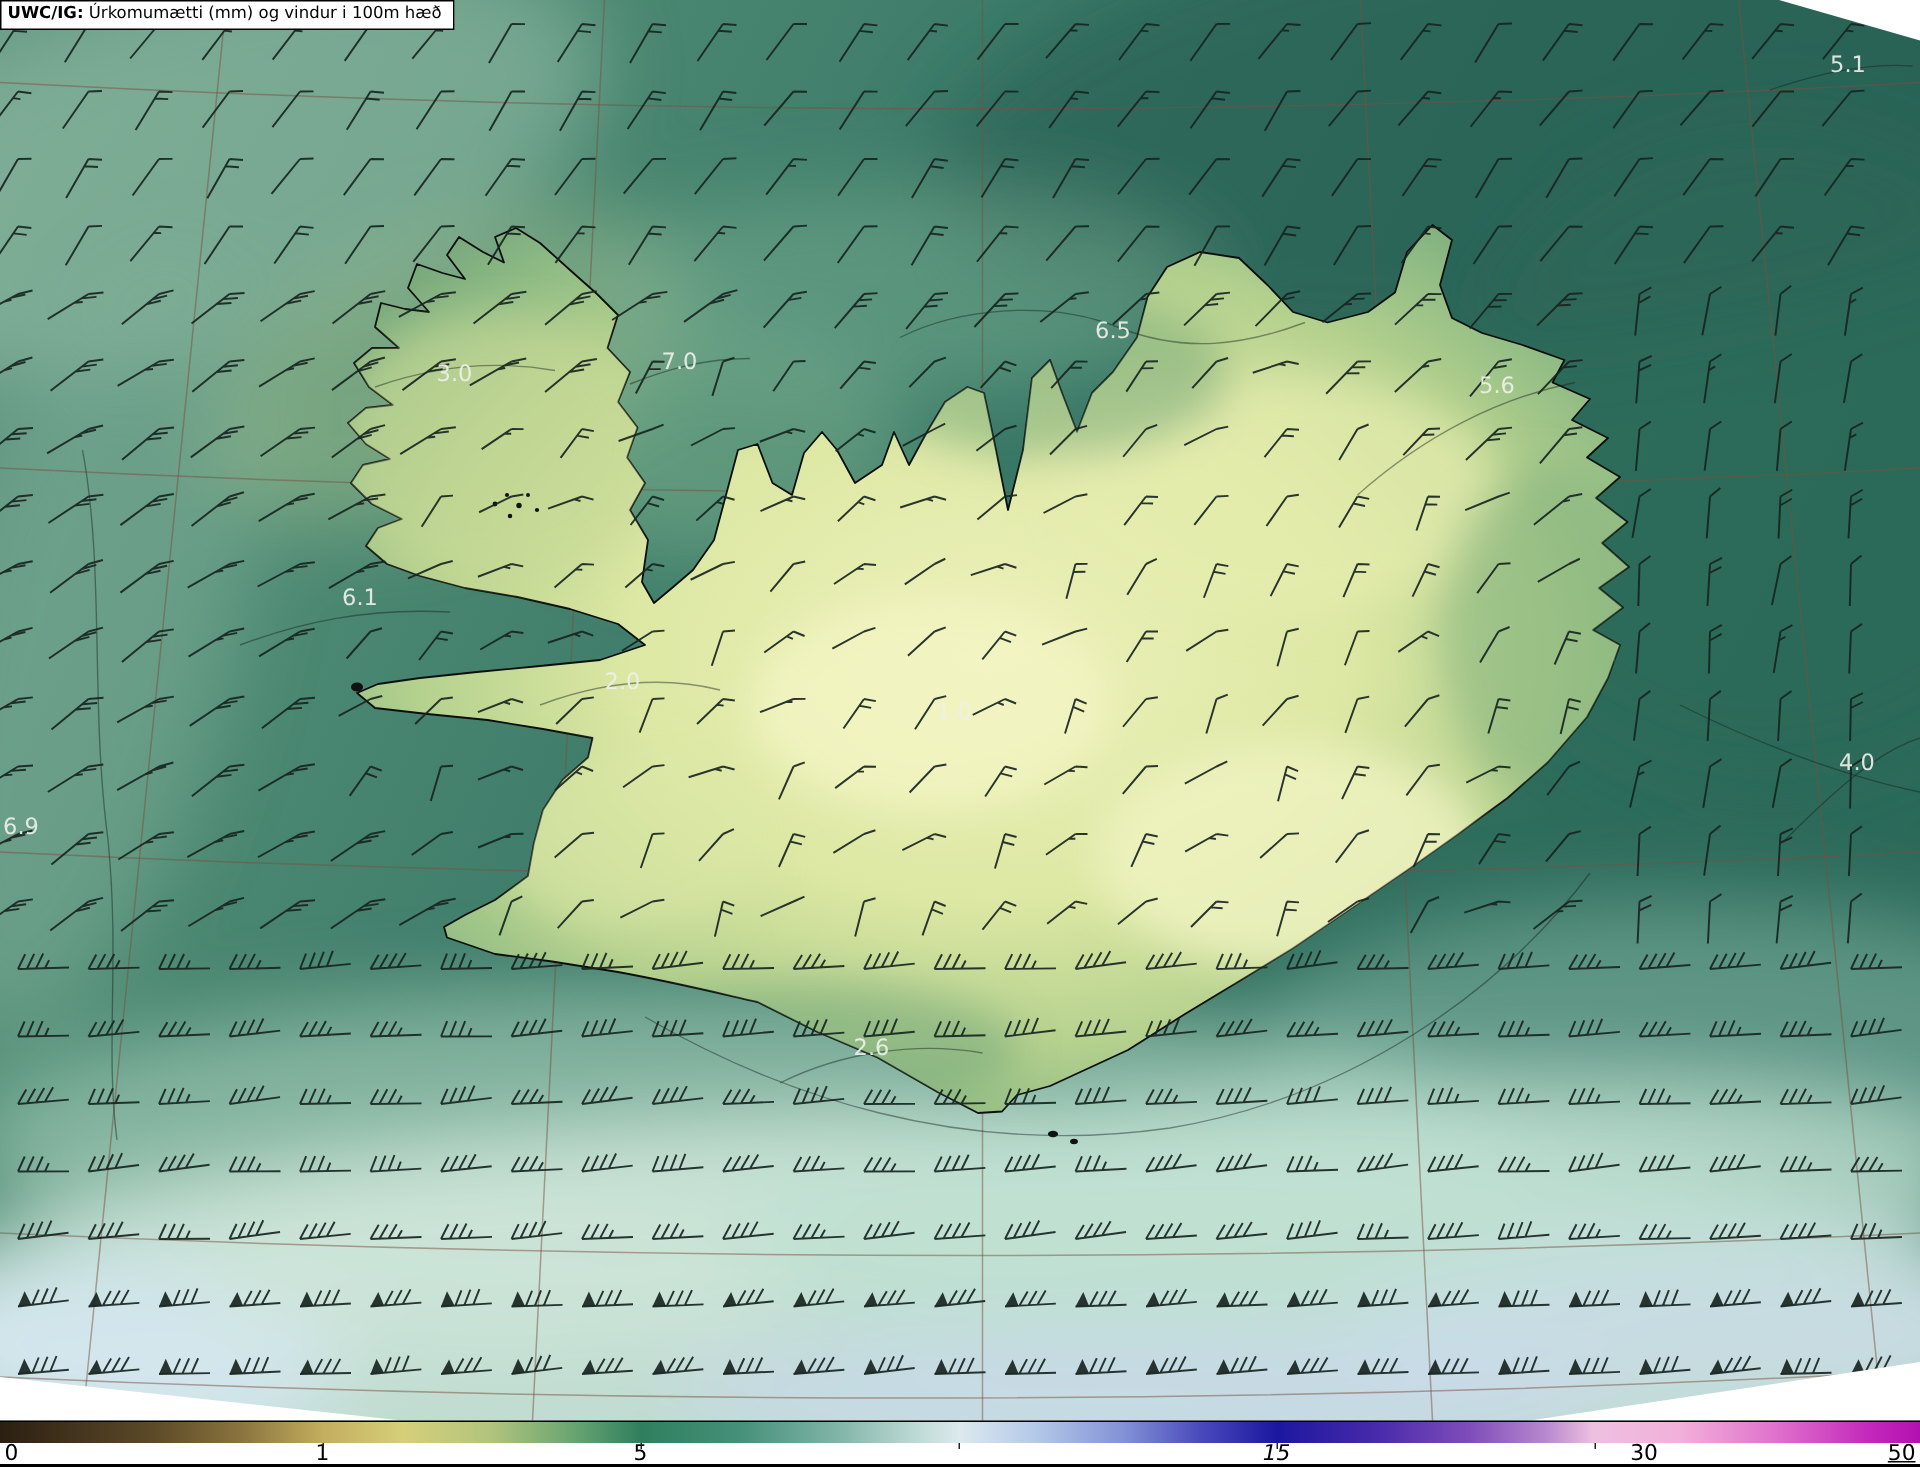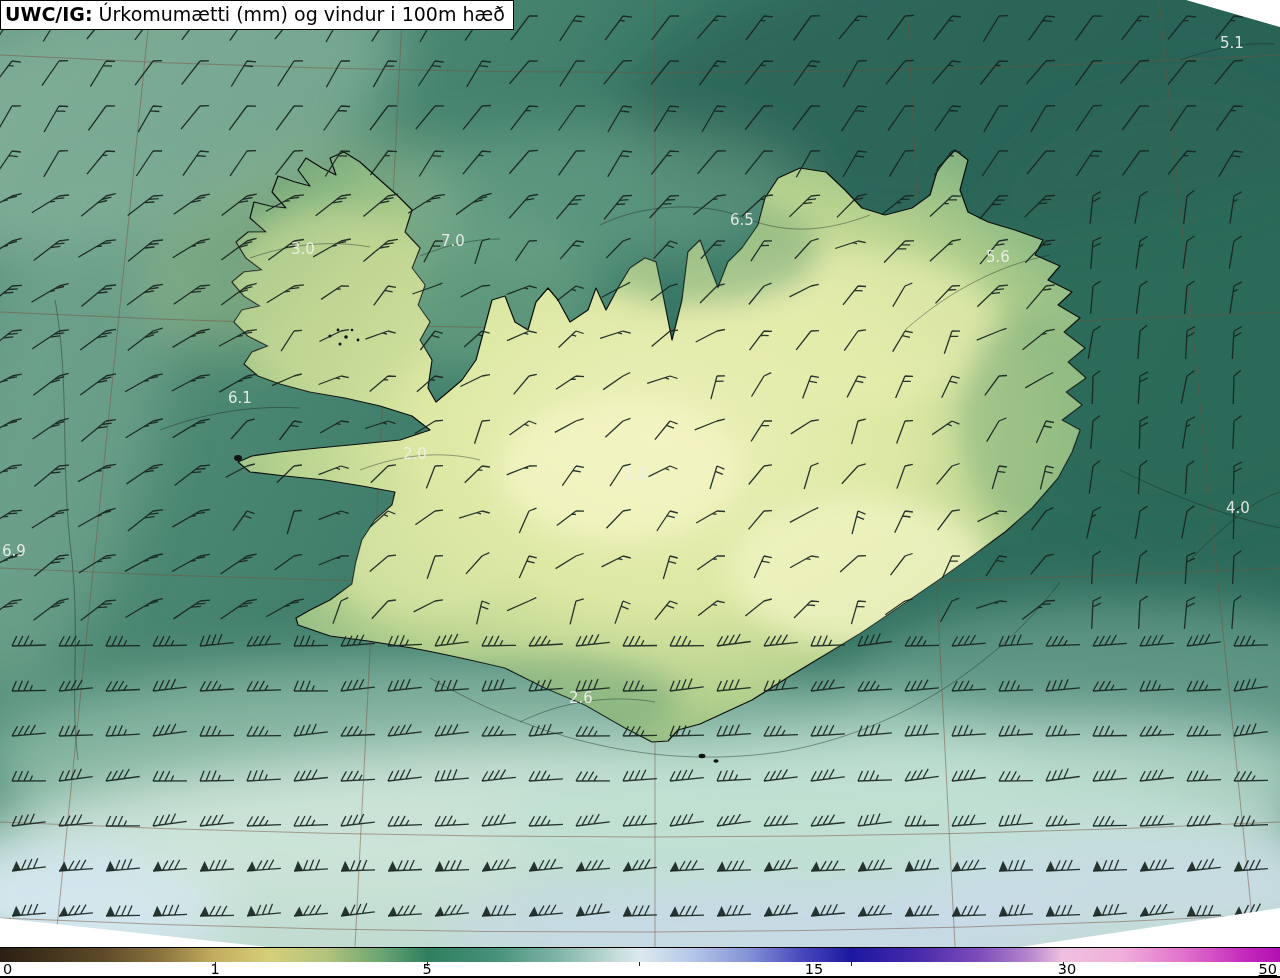--- a/index.html
+++ b/index.html
@@ -1,21 +1,21 @@
 <!DOCTYPE html>
 <html><head>
 <meta charset="utf-8">
 <style>
   html,body{margin:0;padding:0;background:#fff;}
   body{width:1280px;height:978px;position:relative;overflow:hidden;
        font-family:"DejaVu Sans","Liberation Sans",sans-serif;}
   .map-wrap{position:absolute;top:0;left:0;width:1280px;height:948px;}
   svg{display:block;}
   .titlebox{position:absolute;top:0;left:0;z-index:20;background:#ffffff;
-    border:1px solid #000;padding:1px 8px 2px 4px;font-size:19px;line-height:1.32;
+    border:1px solid #000;padding:1px 8px 2px 4px;font-size:11px;line-height:1.32;
     white-space:nowrap;color:#000;}
   .titlebox b{font-weight:bold;}
   .colorbar{position:absolute;left:0;top:947px;width:1280px;height:31px;z-index:15;}
   .cbar-grad{position:absolute;left:0;top:0;width:1280px;height:15px;
     border-top:1px solid #000;box-sizing:border-box;}
   .cbar-labels{position:absolute;left:0;top:15px;width:1280px;height:16px;background:#fff;
     border-bottom:2px solid #000;box-sizing:border-box;}
   .cbar-label{position:absolute;top:-1px;font-size:14.5px;color:#000;transform:translateX(-50%);}
   .cbar-label.left{transform:none;}
   .cbar-label.right{transform:translateX(-100%);}
@@ -805,19 +805,19 @@
 <div class="colorbar">
   <div class="cbar-grad" id="cbarGrad" style="background: linear-gradient(to right, rgb(42, 31, 18) 0%, rgb(62, 47, 26) 3%, rgb(92, 74, 40) 8%, rgb(138, 115, 62) 12.5%, rgb(195, 173, 94) 16.8%, rgb(214, 207, 122) 21%, rgb(178, 196, 125) 25.5%, rgb(103, 163, 113) 30%, rgb(47, 127, 94) 33.4%, rgb(69, 144, 121) 38.5%, rgb(127, 179, 166) 43.5%, rgb(194, 220, 216) 48%, rgb(220, 233, 238) 50%, rgb(180, 200, 232) 54%, rgb(130, 146, 214) 58.5%, rgb(74, 74, 188) 62.5%, rgb(28, 23, 160) 66.5%, rgb(70, 41, 170) 71.5%, rgb(126, 76, 186) 76.5%, rgb(183, 136, 206) 80.5%, rgb(238, 192, 224) 83%, rgb(242, 176, 218) 87.5%, rgb(224, 113, 204) 92.5%, rgb(194, 38, 186) 97.5%, rgb(178, 17, 176) 100%);"></div>
   <div class="cbar-labels" id="cbarLabels">
       <span class="cbar-label left" style="left: 3px;">0</span>
       <span class="cbar-label" style="left: 215px;">1</span>
       <span class="cbar-tick" style="left: 215px;"></span>
       <span class="cbar-label" style="left: 427px;">5</span>
       <span class="cbar-tick" style="left: 427px;"></span>
       <span class="cbar-label" style="left: 623px; margin-top: 36px;">10</span>
       <span class="cbar-tick" style="left: 639px;"></span>
-      <span class="cbar-label" style="left: 814px;">15</span>
+      <span class="cbar-label" style="left: 851px; font-style: italic;">15</span>
       <span class="cbar-tick" style="left: 851px;"></span>
-      <span class="cbar-label" style="left: 1067px;">30</span>
+      <span class="cbar-label" style="left: 1096px;">30</span>
       <span class="cbar-tick" style="left: 1063px;"></span>
       <span class="cbar-label right" style="left: 1277px; text-decoration: underline;">50</span>
     </div>
 </div>
 
 </body></html>

